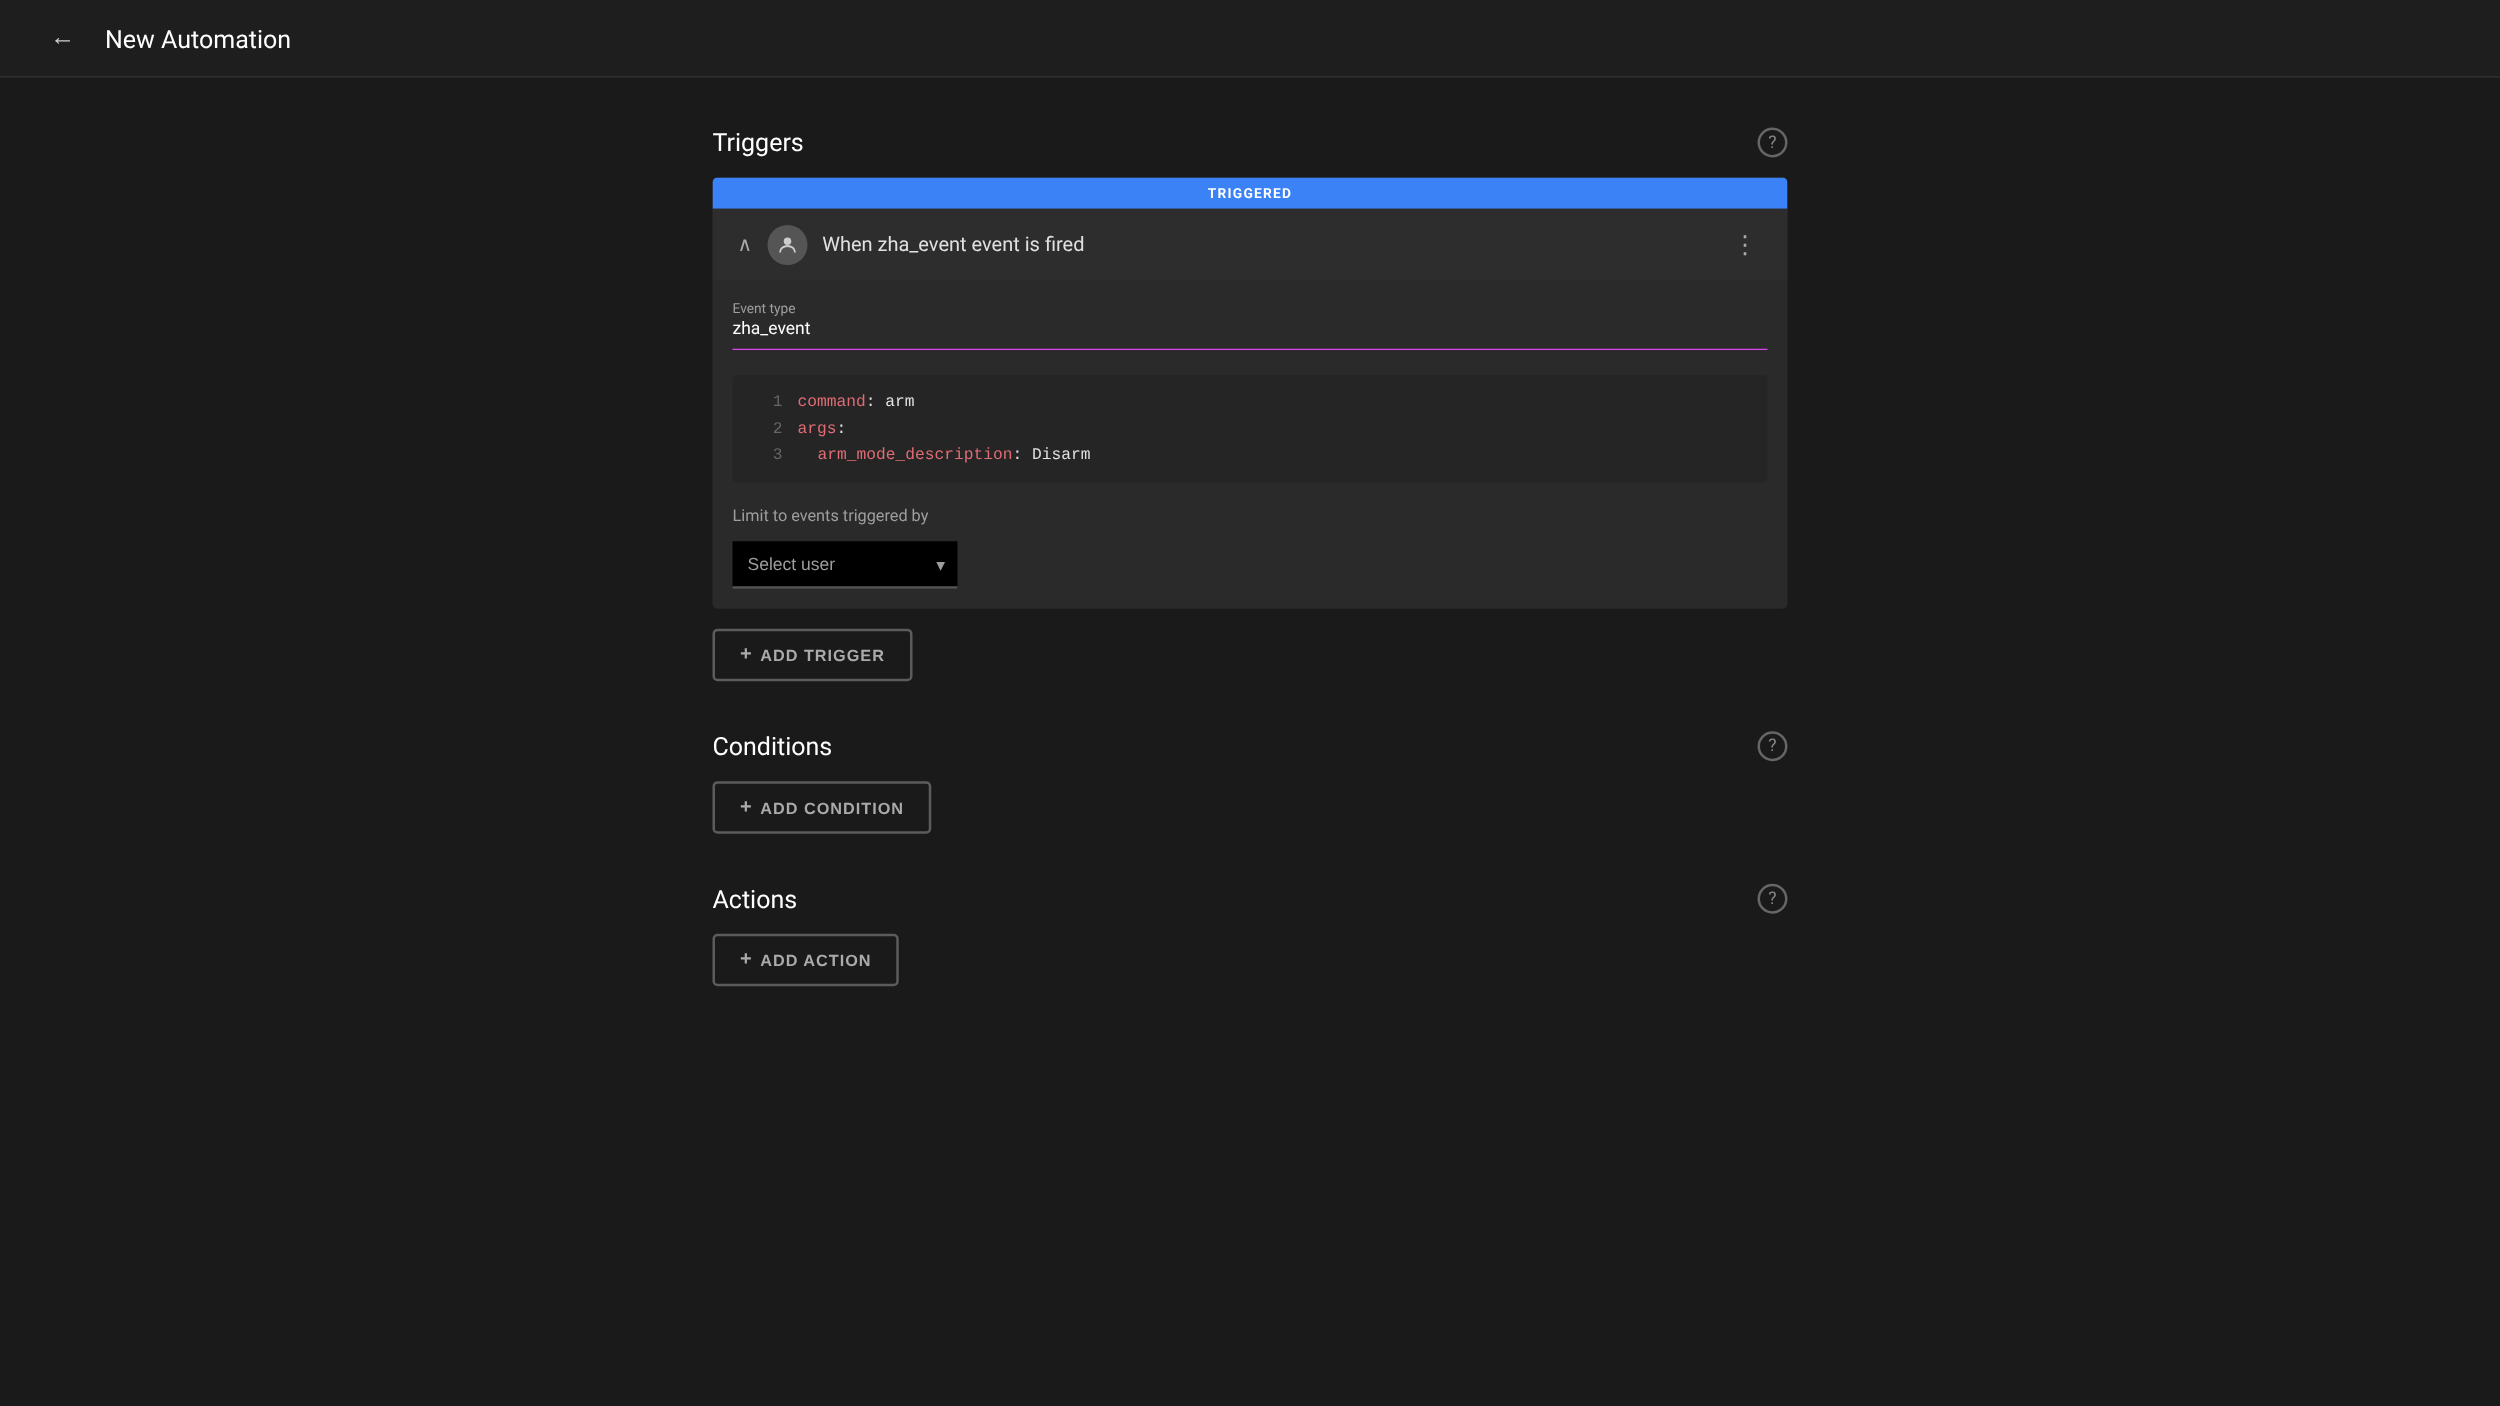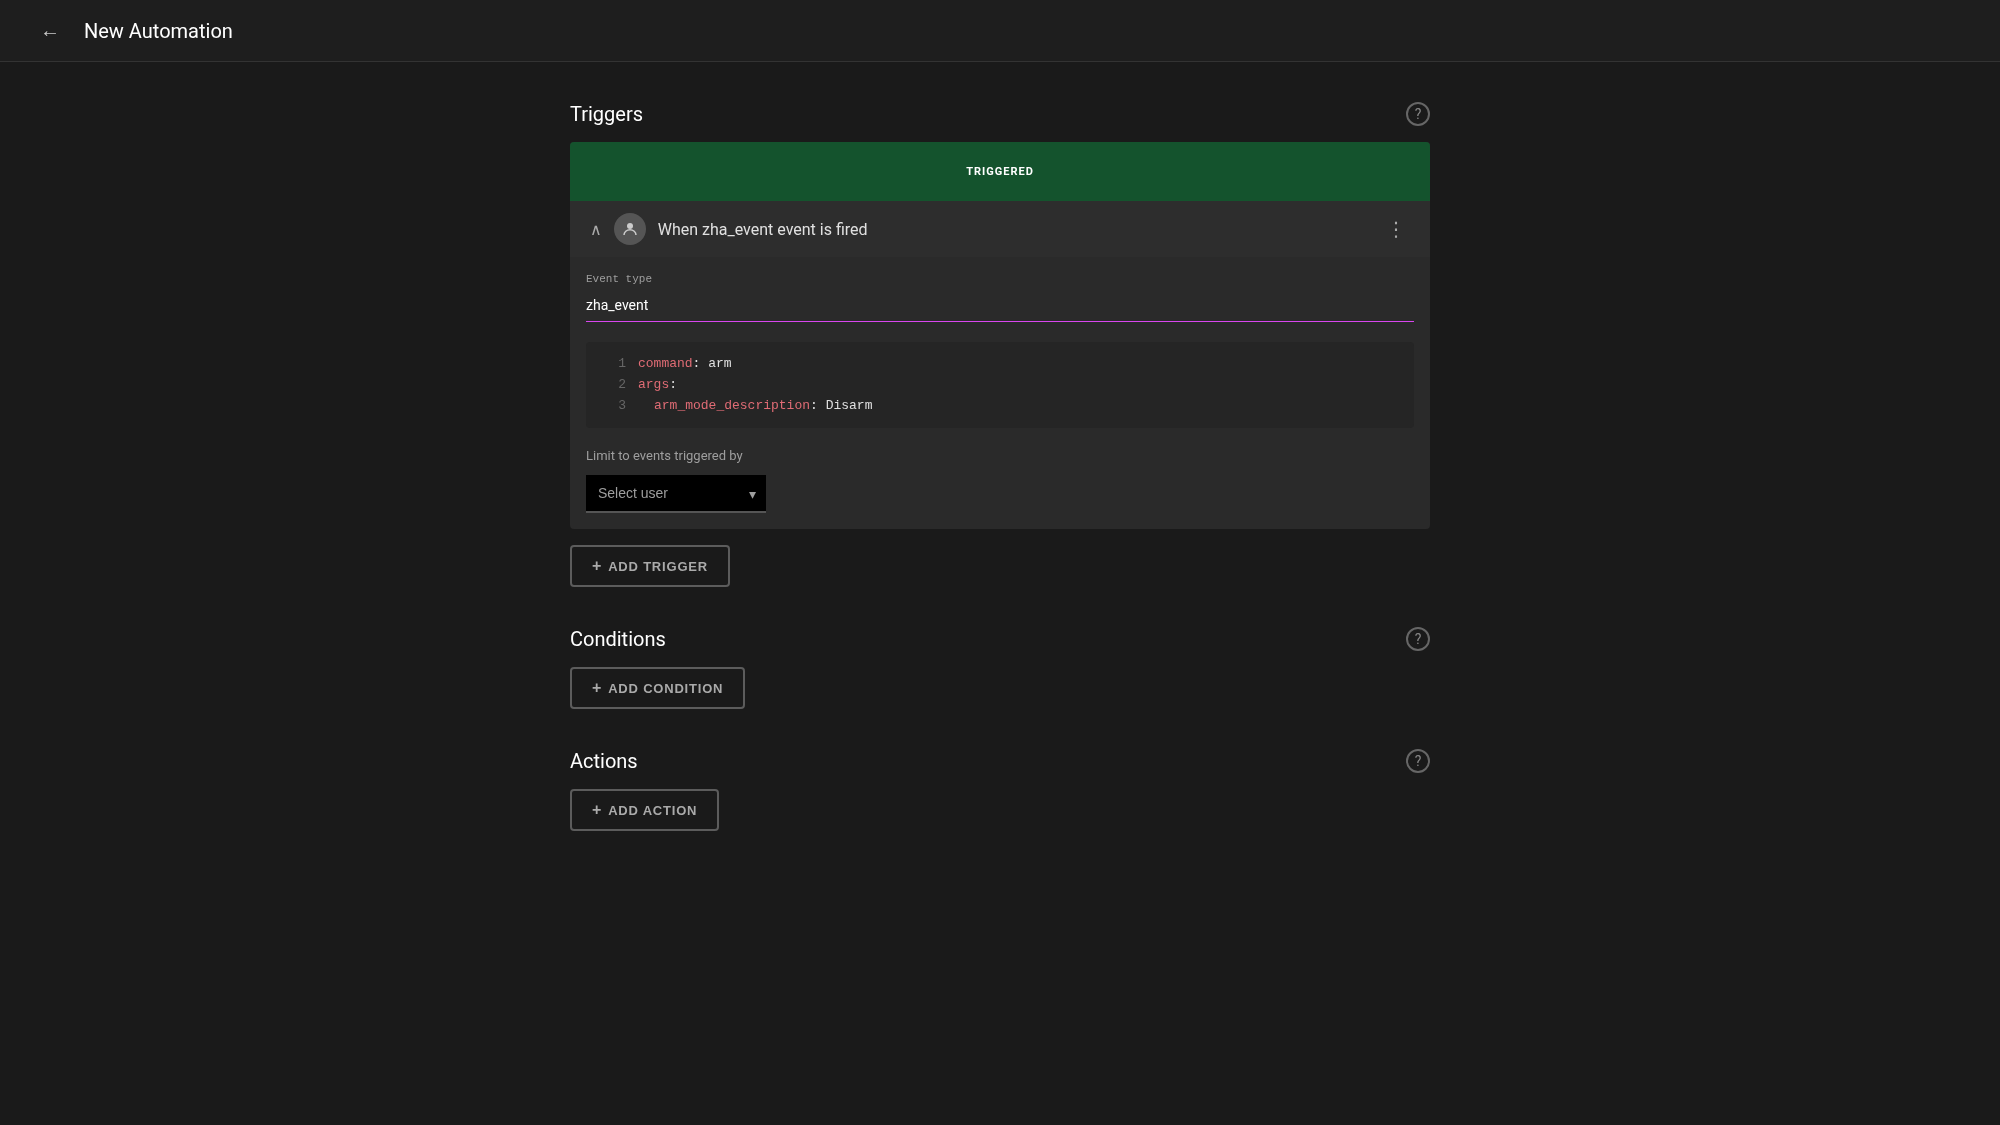--- a/index.html
+++ b/index.html
@@ -69,23 +69,23 @@
       font-size: 14px;
       cursor: pointer;
     }
     .trigger-card {
       background-color: #2a2a2a;
       border-radius: 4px;
       overflow: hidden;
       margin-bottom: 16px;
     }
     .trigger-status-bar {
-      background-color: #14532d;
+      background-color: #3b82f6;
       text-align: center;
-      padding: 23px;
+      padding: 6px;
       font-size: 11px;
       font-weight: 700;
       letter-spacing: 1px;
       color: #ffffff;
     }
     .trigger-card-header {
       display: flex;
       align-items: center;
       padding: 12px 16px;
       background-color: #2d2d2d;
@@ -126,22 +126,21 @@
     }
     .trigger-body {
       padding: 16px;
     }
     .field-group {
       margin-bottom: 20px;
     }
     .field-label {
       font-size: 11px;
       color: #9e9e9e;
-      margin-bottom: 12px;
-      font-family: Liberation Mono, monospace;
+      margin-bottom: 2px;
     }
     .field-value {
       font-size: 14px;
       color: #ffffff;
       padding-bottom: 8px;
       border-bottom: 1px solid #d946ef;
     }
     .event-data-label {
       font-size: 13px;
       color: #9e9e9e;

